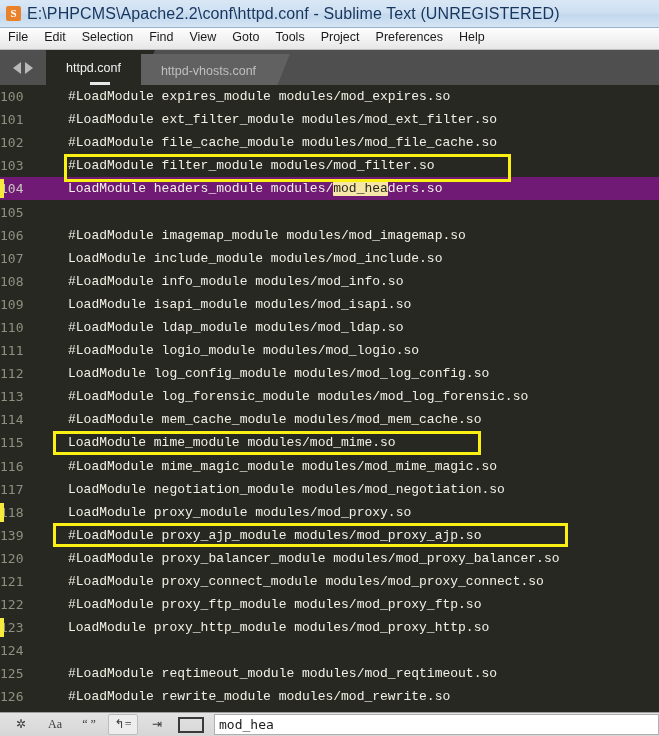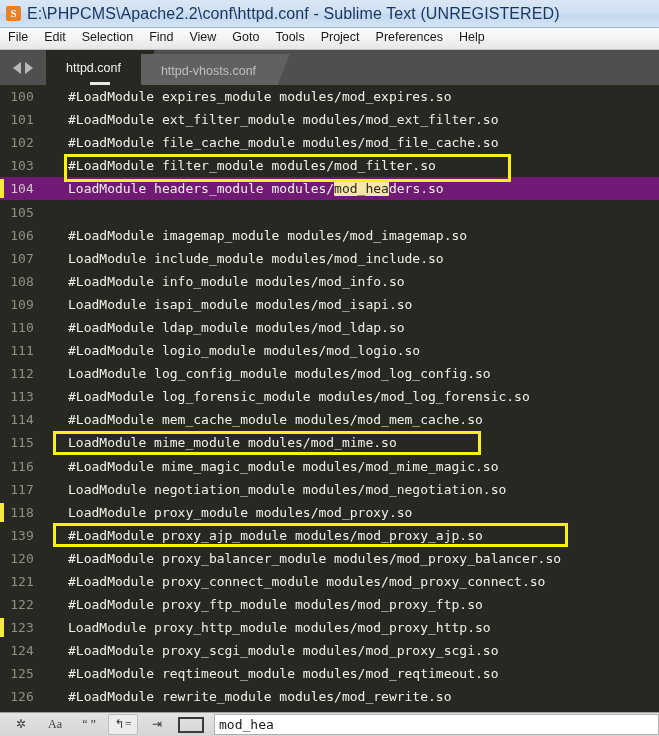--- a/index.html
+++ b/index.html
@@ -131,32 +131,33 @@
     display: flex;
     align-items: center;
     font-family: "DejaVu Sans Mono", monospace;
     font-size: 13px;
     white-space: pre;
   }
   .code-line.current { background: #701a75; }
   .gutter {
     width: 54px;
     flex: none;
-    text-align: center;
+    text-align: left;
     padding-right: 10px;
     box-sizing: border-box;
     color: #8f9080;
     font-family: "DejaVu Sans Mono", monospace;
     font-size: 13px;
   }
   .code-line.current .gutter { color: #c9c9bd; }
   .code-text {
     color: #f2f0e6;
     padding-left: 14px;
     position: relative;
+    font-family: Liberation Mono, monospace;
   }
   .mark-left {
     position: absolute;
     left: 0;
     top: 2px;
     bottom: 2px;
     width: 4px;
     background: #f6ea3c;
   }
   .match-hl {
@@ -285,21 +286,21 @@
       <div class="code-line"><span class="gutter">114</span><span class="code-text">#LoadModule mem_cache_module modules/mod_mem_cache.so</span></div>
       <div class="code-line"><span class="gutter">115</span><span class="code-text">LoadModule mime_module modules/mod_mime.so</span></div>
       <div class="code-line"><span class="gutter">116</span><span class="code-text">#LoadModule mime_magic_module modules/mod_mime_magic.so</span></div>
       <div class="code-line"><span class="gutter">117</span><span class="code-text">LoadModule negotiation_module modules/mod_negotiation.so</span></div>
       <div class="code-line"><span class="mark-left"></span><span class="gutter">118</span><span class="code-text">LoadModule proxy_module modules/mod_proxy.so</span></div>
       <div class="code-line"><span class="gutter">139</span><span class="code-text">#LoadModule proxy_ajp_module modules/mod_proxy_ajp.so</span></div>
       <div class="code-line"><span class="gutter">120</span><span class="code-text">#LoadModule proxy_balancer_module modules/mod_proxy_balancer.so</span></div>
       <div class="code-line"><span class="gutter">121</span><span class="code-text">#LoadModule proxy_connect_module modules/mod_proxy_connect.so</span></div>
       <div class="code-line"><span class="gutter">122</span><span class="code-text">#LoadModule proxy_ftp_module modules/mod_proxy_ftp.so</span></div>
       <div class="code-line"><span class="mark-left"></span><span class="gutter">123</span><span class="code-text">LoadModule proxy_http_module modules/mod_proxy_http.so</span></div>
-      <div class="code-line"><span class="gutter">124</span><span class="code-text">#LoadModule proxy_scgi_module modules/mod_proxy_scgi.so</span></div>
+      <div class="code-line"><span class="gutter">124</span></div>
       <div class="code-line"><span class="gutter">125</span><span class="code-text">#LoadModule reqtimeout_module modules/mod_reqtimeout.so</span></div>
       <div class="code-line"><span class="gutter">126</span><span class="code-text">#LoadModule rewrite_module modules/mod_rewrite.so</span></div>
       <div class="code-line"></div>
     </div>
   <div id="anno-layer">
       <div class="anno-box" style="left: 64px; top: 69px; width: 447px; height: 28px; border-color: rgb(251, 240, 19);"></div>
       <div class="anno-box" style="left: 53px; top: 346px; width: 428px; height: 24px; border-color: rgb(251, 240, 19);"></div>
       <div class="anno-box" style="left: 53px; top: 438px; width: 515px; height: 24px; border-color: rgb(251, 240, 19);"></div>
     </div>
 </div>

